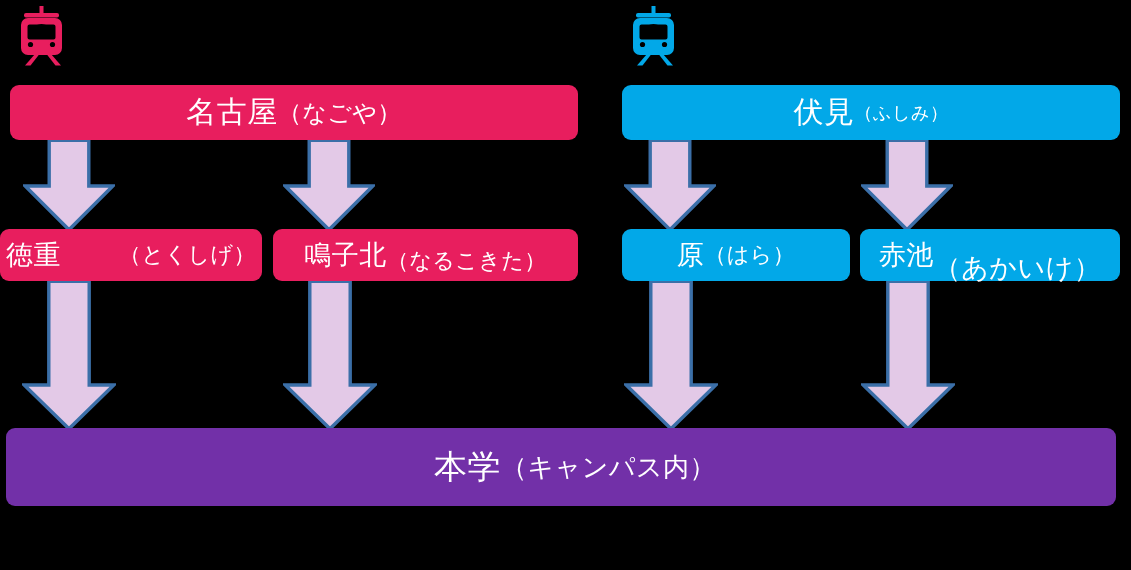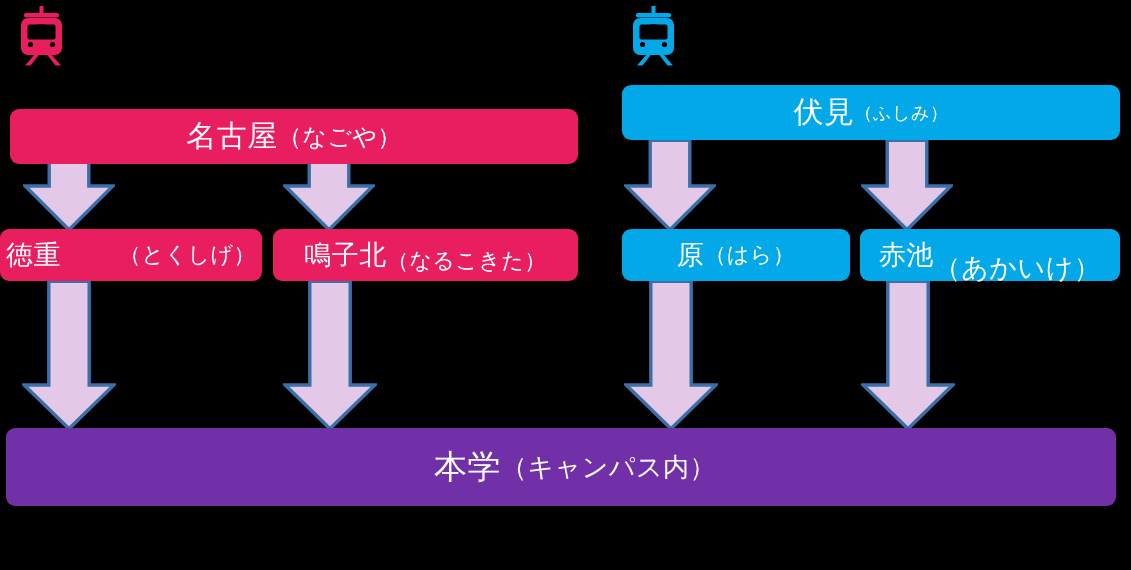--- a/index.html
+++ b/index.html
@@ -79,21 +79,21 @@
       </svg></div>
     <div class="arrow" style="left: 283px; top: 279px; width: 94px; height: 152px;"><svg width="94" height="152" viewBox="0 0 94 152" xmlns="http://www.w3.org/2000/svg">
         <polygon points="26.8,2.2 67.2,2.2 67.2,106.0 91.8,106.0 47.0,149.8 2.2,106.0 26.8,106.0" fill="#E3C9E7" stroke="#3B6FA8" stroke-width="3.4" stroke-linejoin="miter"></polygon>
       </svg></div>
     <div class="arrow" style="left: 624px; top: 279px; width: 94px; height: 152px;"><svg width="94" height="152" viewBox="0 0 94 152" xmlns="http://www.w3.org/2000/svg">
         <polygon points="26.8,2.2 67.2,2.2 67.2,106.0 91.8,106.0 47.0,149.8 2.2,106.0 26.8,106.0" fill="#E3C9E7" stroke="#3B6FA8" stroke-width="3.4" stroke-linejoin="miter"></polygon>
       </svg></div>
     <div class="arrow" style="left: 861px; top: 279px; width: 94px; height: 152px;"><svg width="94" height="152" viewBox="0 0 94 152" xmlns="http://www.w3.org/2000/svg">
         <polygon points="26.8,2.2 67.2,2.2 67.2,106.0 91.8,106.0 47.0,149.8 2.2,106.0 26.8,106.0" fill="#E3C9E7" stroke="#3B6FA8" stroke-width="3.4" stroke-linejoin="miter"></polygon>
       </svg></div>
-    <div class="node pink" style="left: 10px; top: 85px; width: 568px; height: 55px; font-size: 30px; color: rgb(255, 255, 255); margin-top: 24px;">
+    <div class="node pink" style="left: 10px; top: 85px; width: 568px; height: 55px; font-size: 30px; color: rgb(255, 255, 255);">
       <span class="nm">名古屋</span>
       <span class="kn" style="font-size: 24px;">（なごや）</span>
     </div>
     <div class="node blue" style="left: 622px; top: 85px; width: 498px; height: 55px; font-size: 30px; color: rgb(255, 255, 255);">
       <span class="nm">伏見</span>
       <span class="kn" style="font-size: 18px;">（ふしみ）</span>
     </div>
     <div class="node pink" style="left: 0px; top: 229px; width: 262px; height: 52px; font-size: 27px; color: rgb(255, 255, 255); gap: 32px;">
       <span class="nm">徳重</span>
       <span class="kn" style="font-size: 22px; margin-left: 26px;">（とくしげ）</span>

